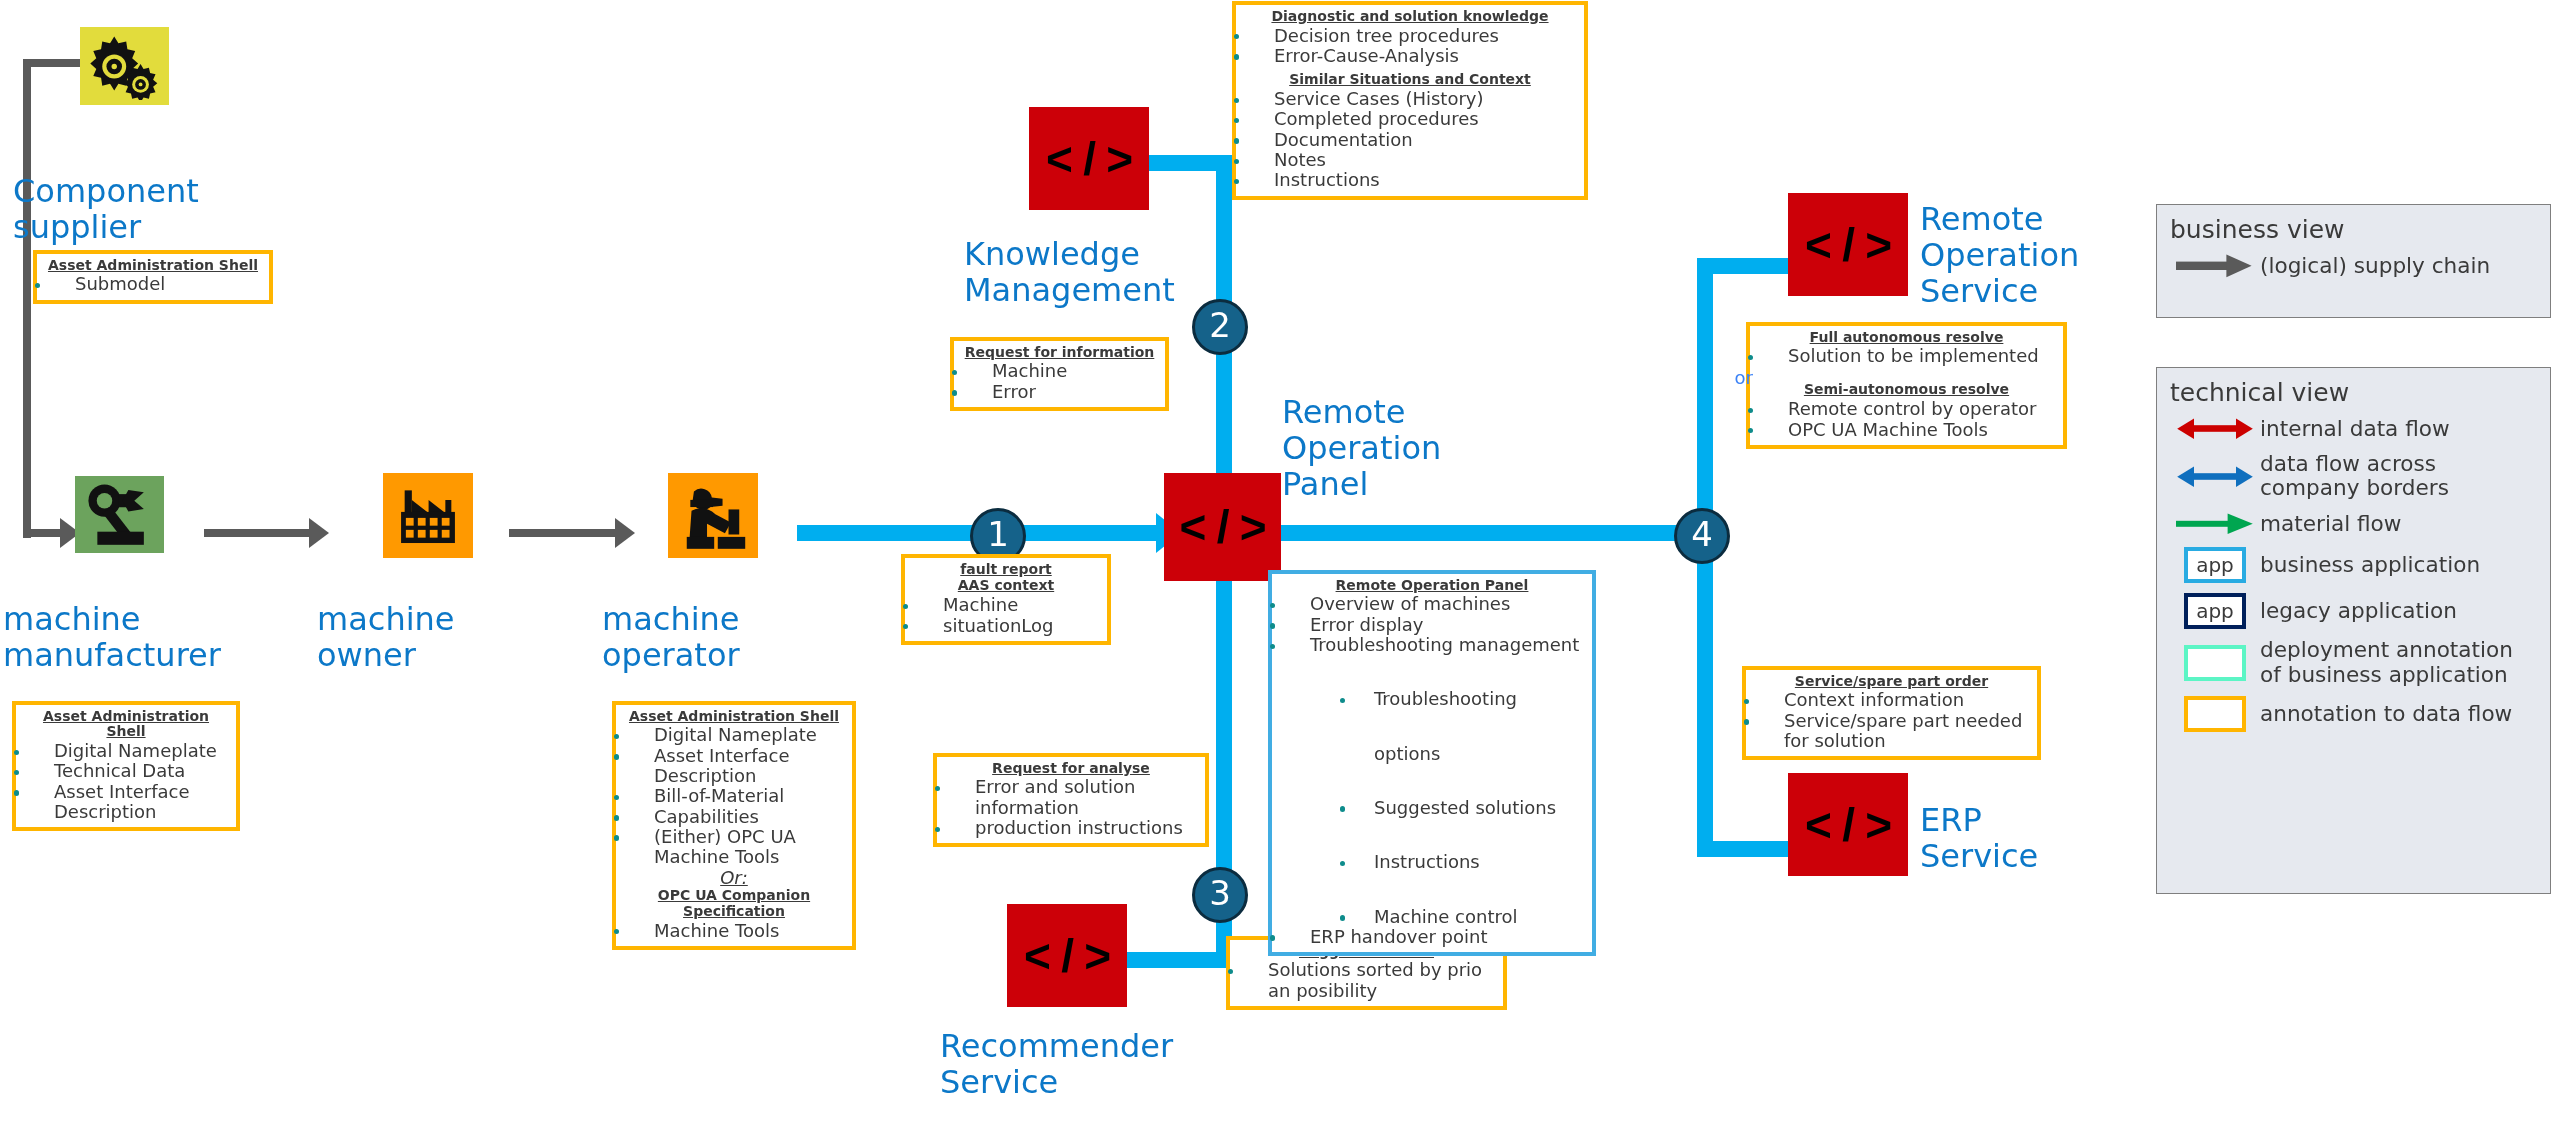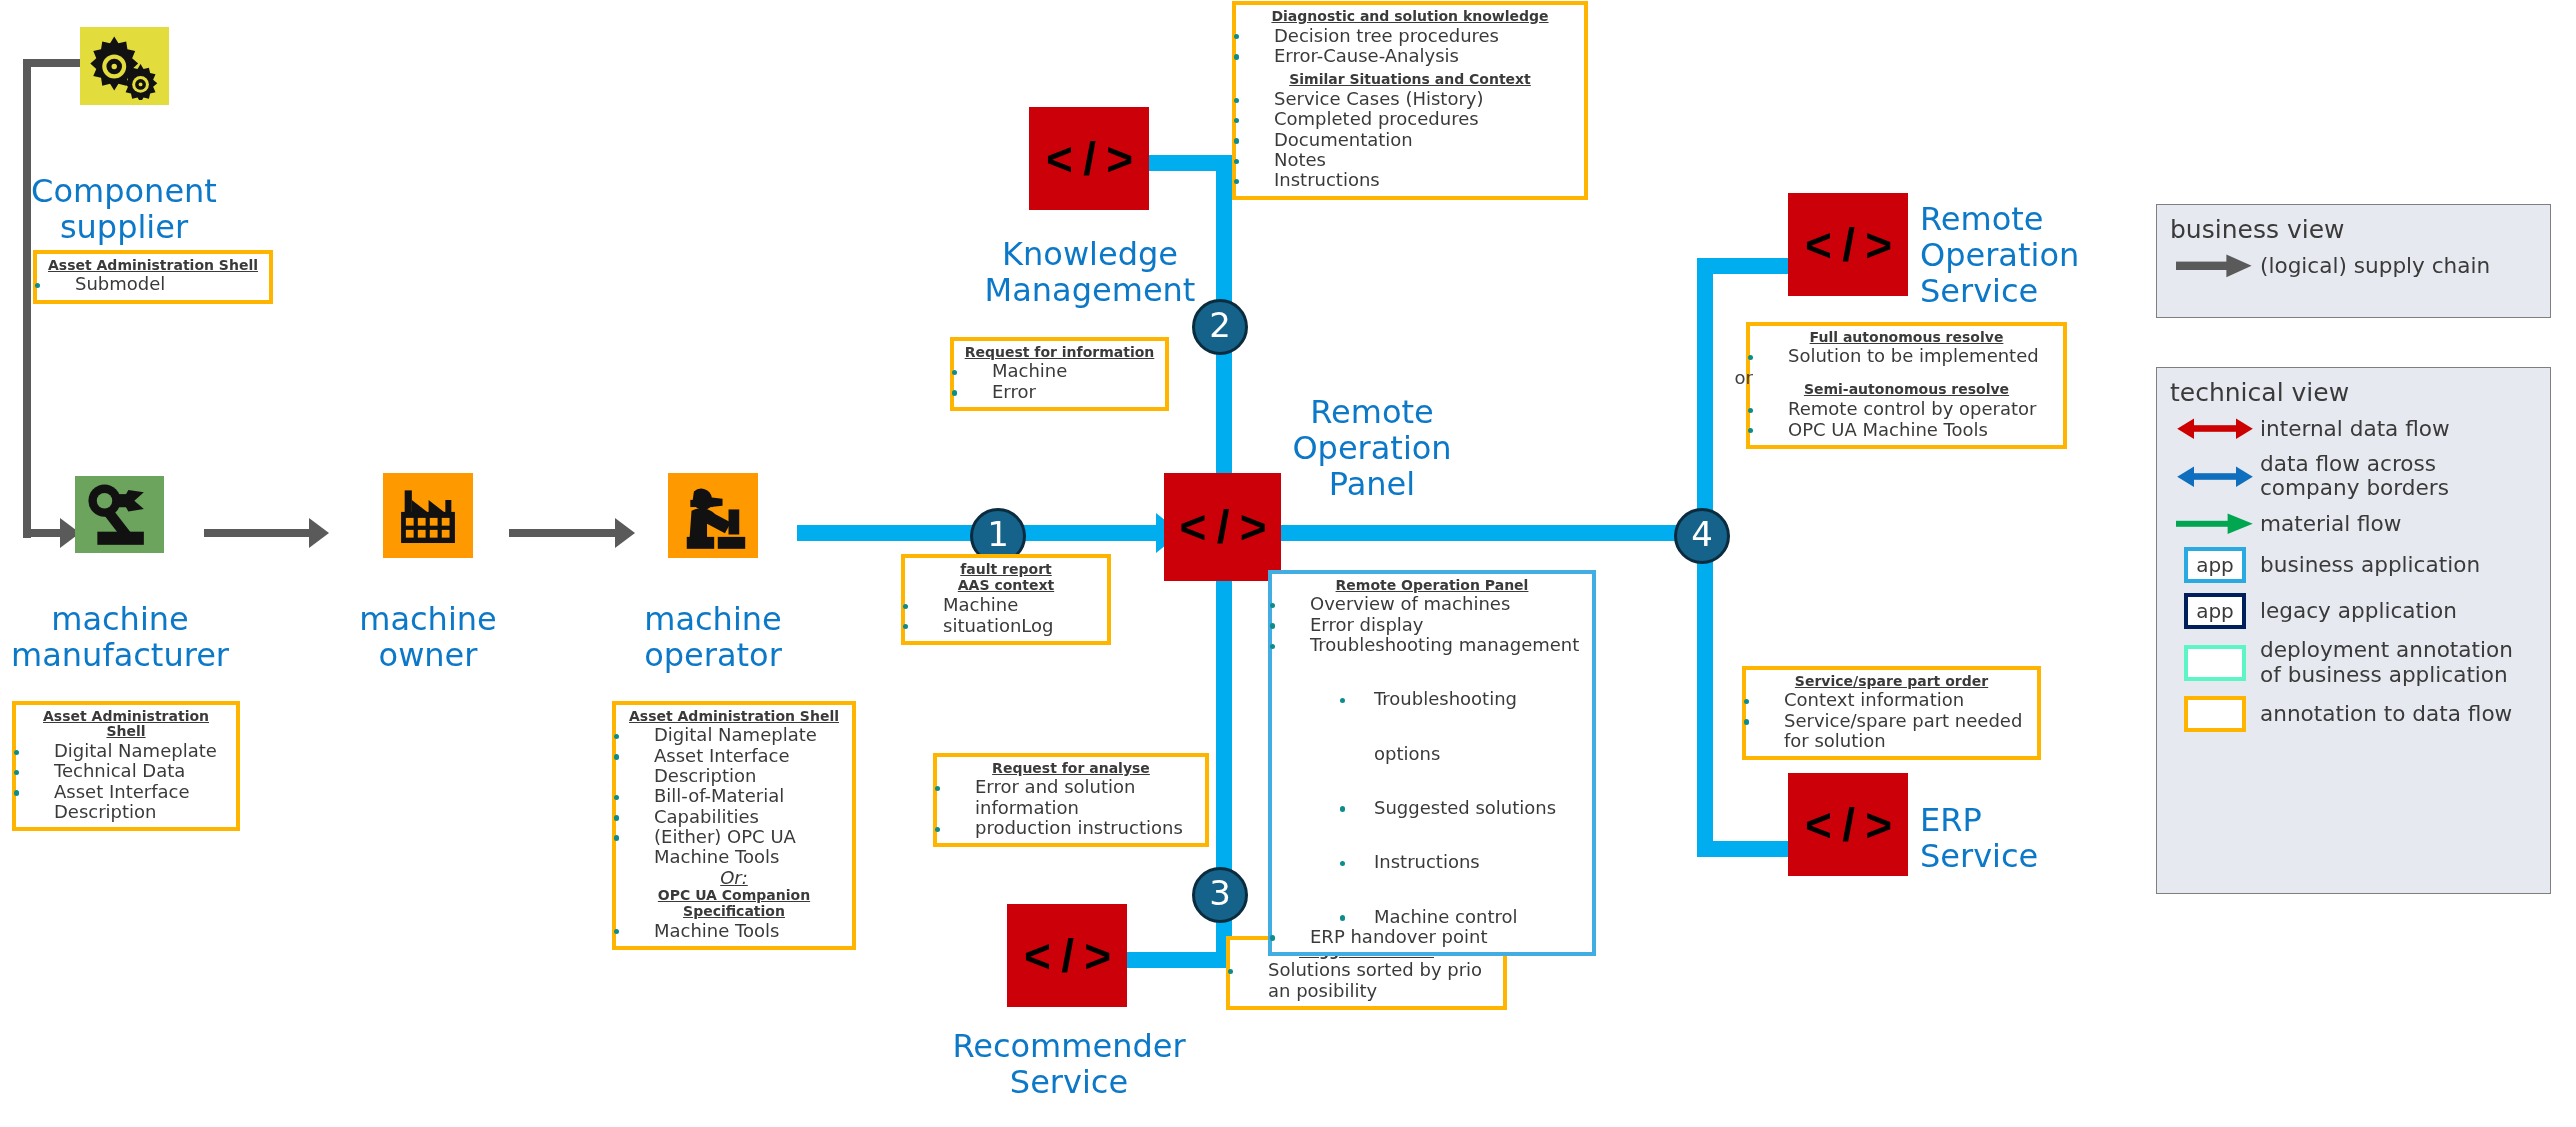--- a/index.html
+++ b/index.html
@@ -6,41 +6,41 @@
   html,body{margin:0;padding:0;background:#ffffff;}
   body{font-family:"Liberation Sans", sans-serif;}
   #stage{position:relative;width:2576px;height:1128px;background:#ffffff;overflow:hidden;}
   .abs{position:absolute;box-sizing:border-box;}
 
   
   .tile{position:absolute;box-sizing:border-box;display:flex;align-items:center;justify-content:center;}
   .tile svg{display:block;}
 
   
-  .actor-label{position:absolute;color:#0C78C8;font-size:32px;line-height:1.12;text-align:center;font-family:"DejaVu Sans",sans-serif;font-weight:400;}
+  .actor-label{position:absolute;color:#0C78C8;font-size:32px;line-height:1.12;font-family:"DejaVu Sans",sans-serif;font-weight:400;}
 
   
   .code-tile{position:absolute;background:#CC0008;display:flex;align-items:center;justify-content:center;}
   .code-tile .glyph{color:#000000;font-family:"Liberation Sans",sans-serif;font-weight:700;letter-spacing:-1.2px;}
 
   
   .note{position:absolute;box-sizing:border-box;background:#FFFFFF;border:4.2px solid #FFB500;padding:3.6px 6px 4.8px 6px;}
   .note.blue{border-color:#41ADE3;}
   .note h4{margin:0 0 1.2px 0;text-align:center;font-size:14px;line-height:1.12;color:#3A3A3A;
            font-weight:700;text-decoration:underline;font-family:"DejaVu Sans",sans-serif;}
   .note .sub{margin:6px 0 1.2px 0;}
   .note ul{margin:0;padding:0;list-style:none;}
   .note li{position:relative;font-size:18px;line-height:1.13;color:#3A3A3A;
            font-family:"DejaVu Sans",sans-serif;padding-left:32px;}
   .note li.bul::before{content:"";position:absolute;left:-8.4px;top:8.4px;width:5.4px;height:5.4px;border-radius:50%;background:#0E8C8C;}
   .note li.cont{padding-left:32px;}
   .note li.l2{padding-left:96px;margin-top:34px;}
   .note li.l2.bul::before{left:62px;}
   .note .plain{font-size:18px;line-height:1.13;color:#3A3A3A;font-family:"DejaVu Sans",sans-serif;}
-  .note .or-out{position:absolute;left:-15.6px;font-size:18px;color:#404040;font-family:"DejaVu Sans",sans-serif;}
+  .note .or-out{position:absolute;left:-15.6px;font-size:18px;color:#3b82f6;font-family:"DejaVu Sans",sans-serif;}
 
   
   .seg{position:absolute;background:#00AEEF;}
   .seg.gray{background:#5A5A5A;}
   .ahead{position:absolute;width:0;height:0;}
   .ahead.right{border-top:20.4px solid transparent;border-bottom:20.4px solid transparent;border-left:25px solid #00AEEF;}
   .ahead.left{border-top:20.4px solid transparent;border-bottom:20.4px solid transparent;border-right:25px solid #00AEEF;}
   .ahead.down{border-left:20.4px solid transparent;border-right:20.4px solid transparent;border-top:25px solid #00AEEF;}
   .ahead.up{border-left:20.4px solid transparent;border-right:20.4px solid transparent;border-bottom:25px solid #00AEEF;}
   .ahead.gright{border-top:15.6px solid transparent;border-bottom:15.6px solid transparent;border-left:20.4px solid #5A5A5A;}

